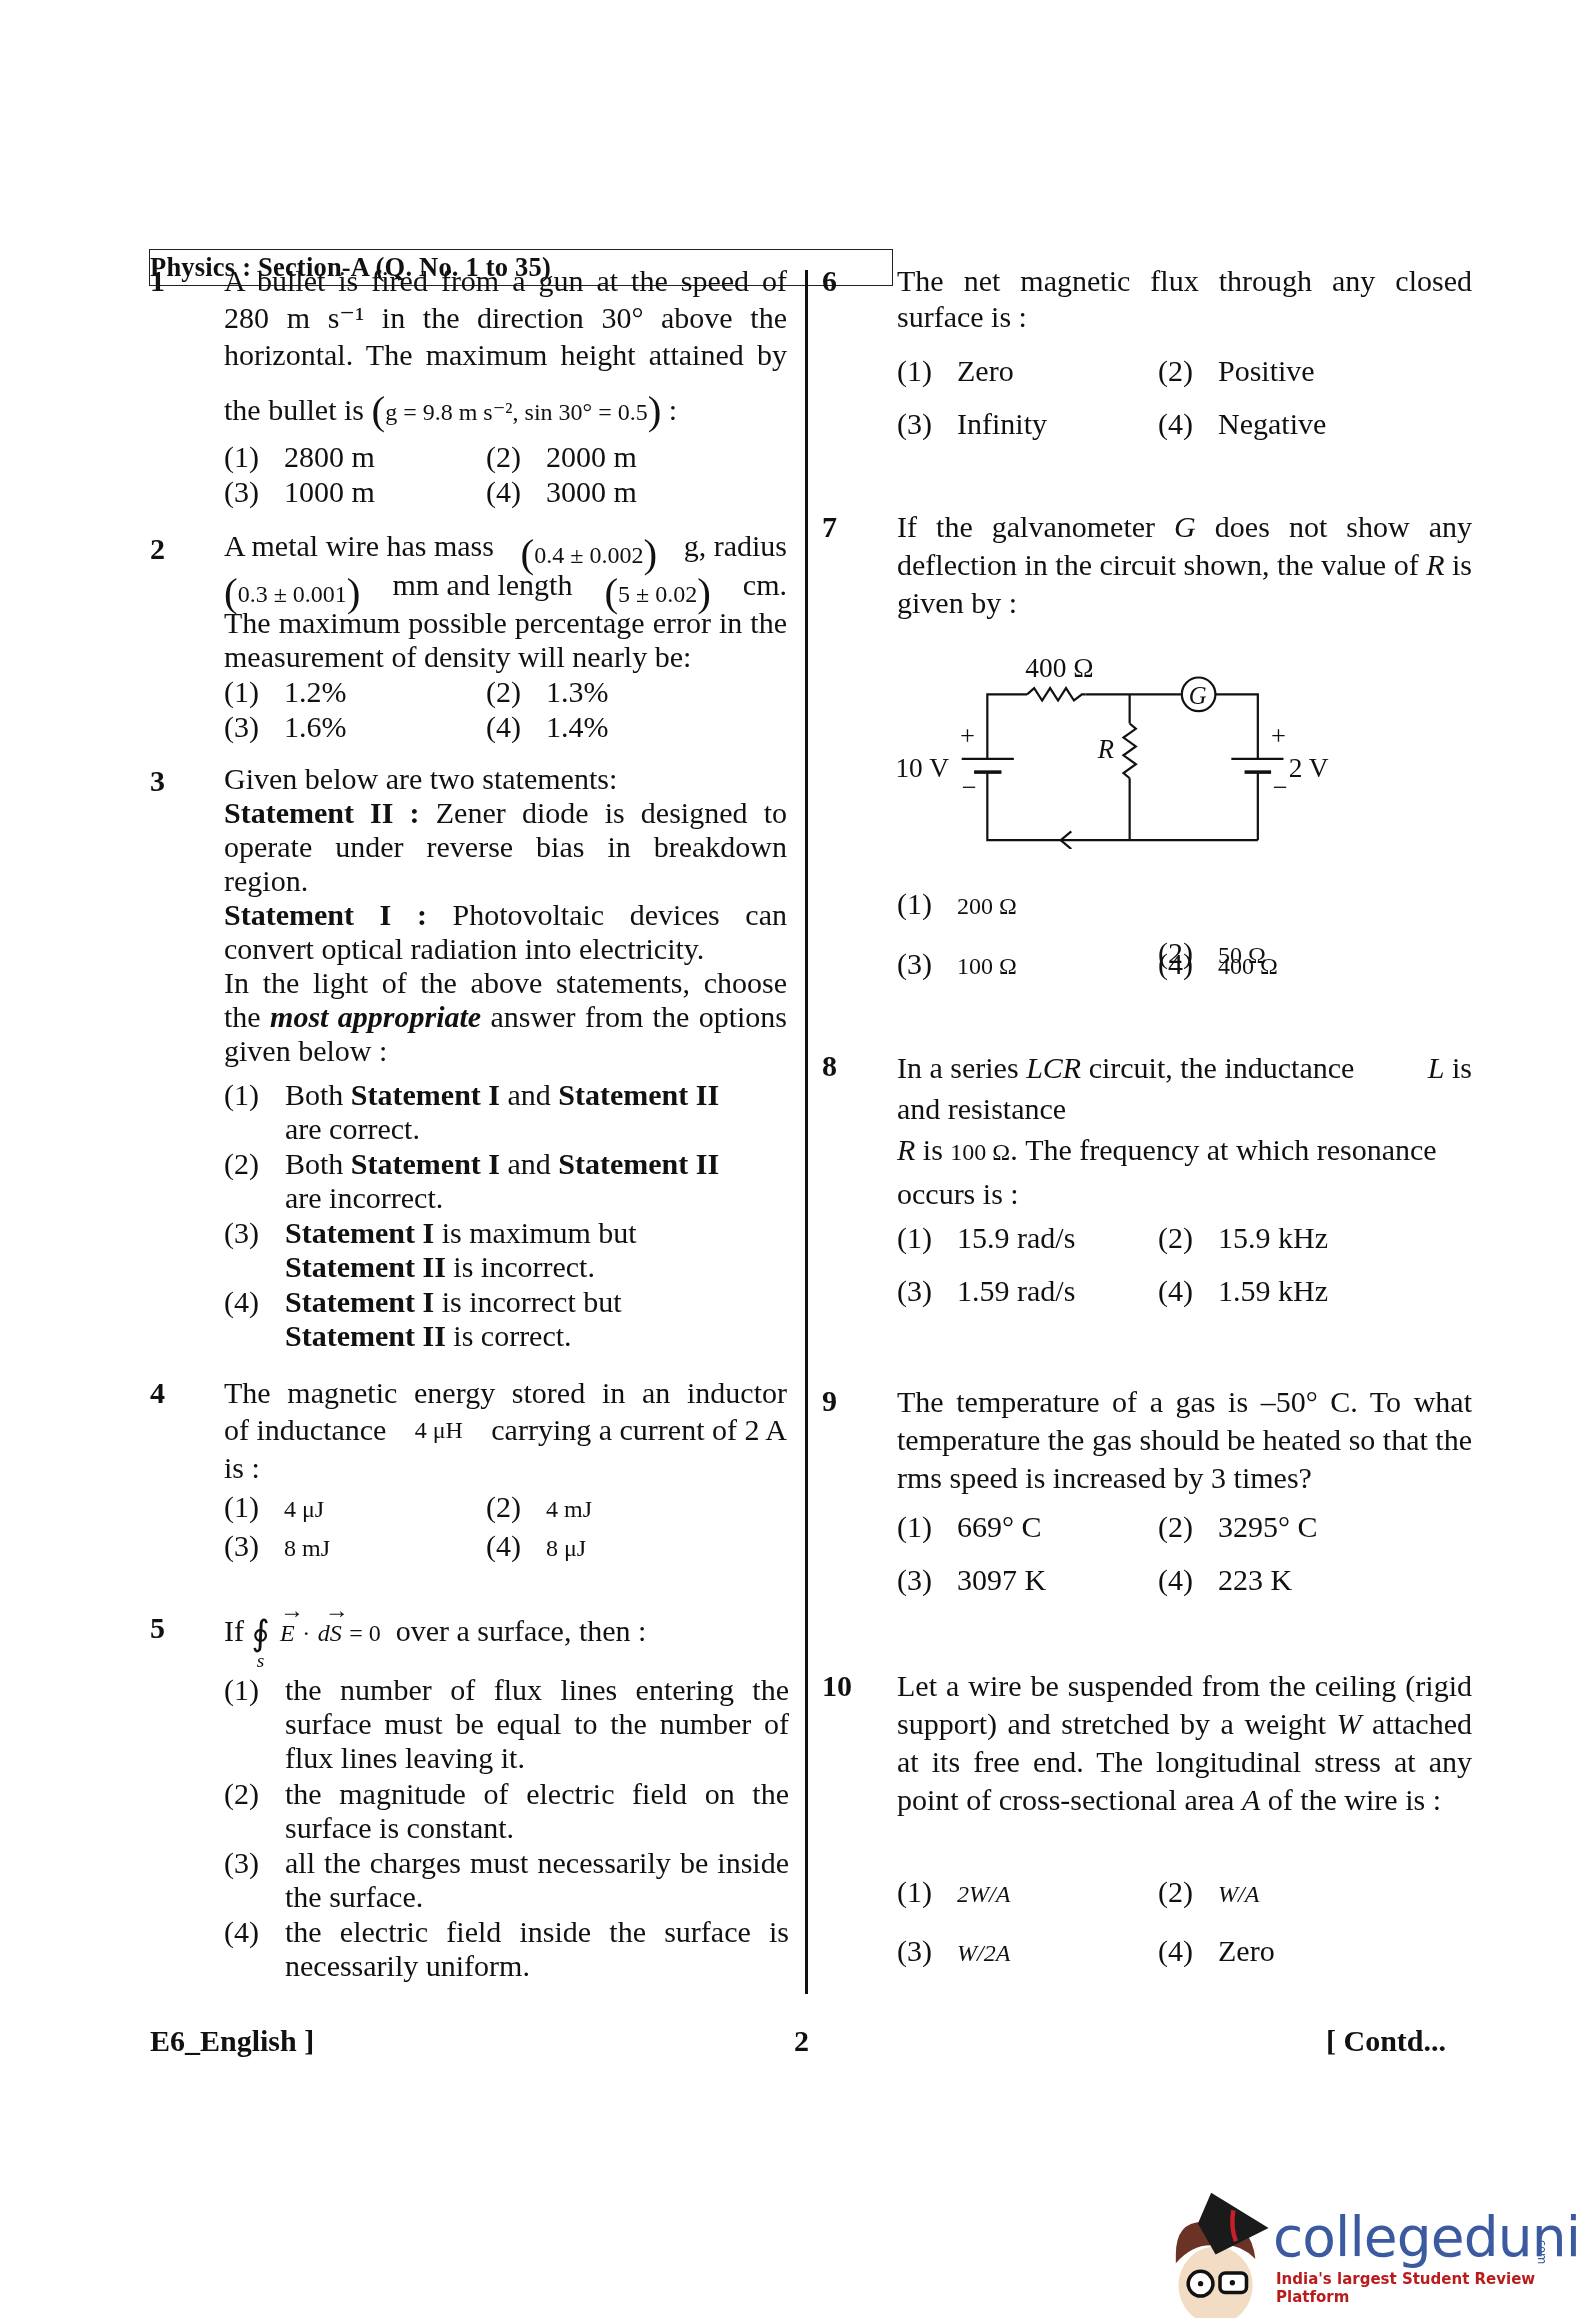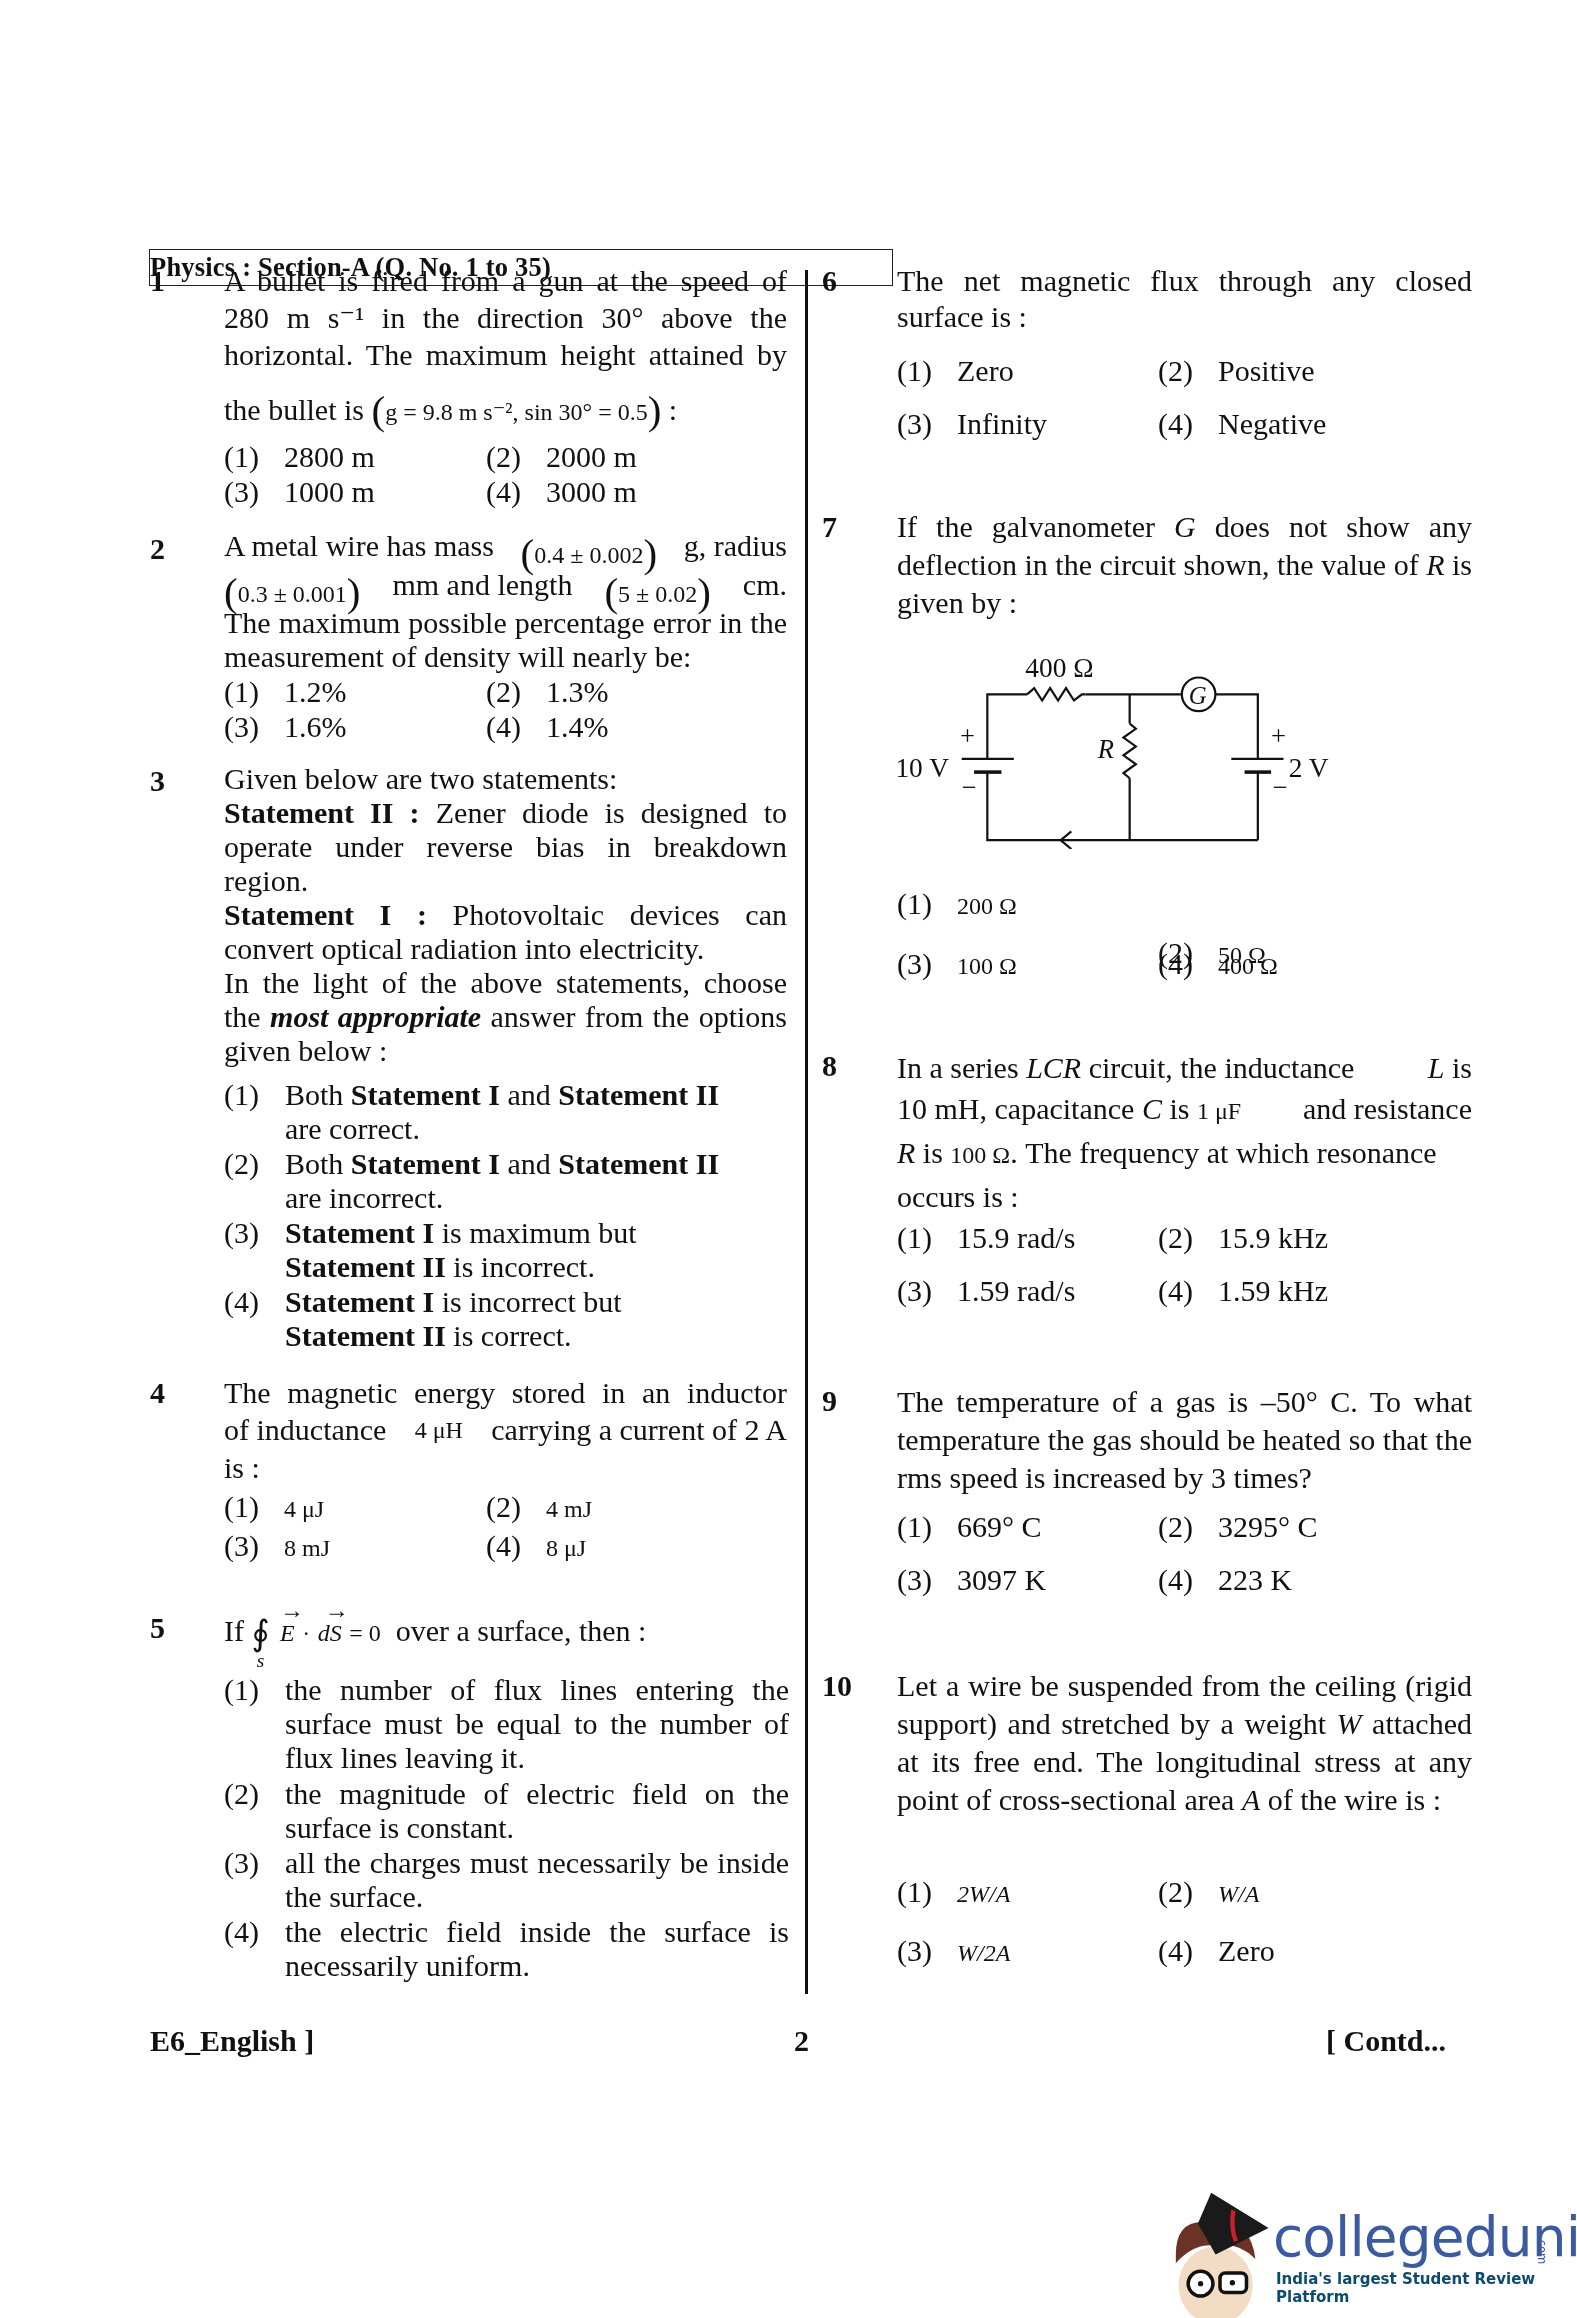--- a/index.html
+++ b/index.html
@@ -23,21 +23,21 @@
   .right .qtext { width: 575px; }
   .opt { position: absolute; font-size: 30px; white-space: nowrap; }
   .opt .n { display: inline-block; width: 60px; }
   .small { font-size: 24px; }
   .it { font-style: italic; }
   b { font-weight: bold; }
   .hang { position: absolute; font-size: 30px; line-height: 34px; width: 504px; text-align: justify; }
   .hang-n { position: absolute; font-size: 30px; }
   .footer { position: absolute; top: 2024px; font-size: 30px; font-weight: bold; }
   .logo-text { position: absolute; left: 1273px; top: 2205px; font-family: "DejaVu Sans", sans-serif; font-size: 55px; color: #3c5aa0; letter-spacing: -0.9px; }
-  .logo-tag { position: absolute; left: 1276px; top: 2270px; font-family: "DejaVu Sans", sans-serif; font-size: 15px; font-weight: bold; color: #0c4a6e; }
+  .logo-tag { position: absolute; left: 1276px; top: 2270px; font-family: "DejaVu Sans", sans-serif; font-size: 15px; font-weight: bold; color: #b91c1c; }
   .logo-com { position: absolute; left: 1549px; top: 2236px; font-family: "DejaVu Sans", sans-serif; font-size: 11.5px; color: #3c5aa0; transform: rotate(90deg); transform-origin: left top; }
   .paren { font-size: 41px; vertical-align: -4.4px; font-weight: normal; }
 </style>
 </head>
 <body>
 
 <div class="section-box">Physics : Section-A (Q. No. 1 to 35)</div>
 <div class="divider"></div>
 
 <div class="left">
@@ -178,21 +178,20 @@
   <div class="opt" style="left:897px; top:947px;"><span class="n">(3)</span><span class="small">100 Ω</span></div>
   <div class="opt" style="left:1158px; top:947px;"><span class="n">(4)</span><span class="small">400 Ω</span></div>
 
   <div class="qnum" style="left:822px; top:1049px;">8</div>
   <div class="abs" style="left:897px; top:1047px; width:575px; font-size:30px; line-height:41px; white-space:nowrap;">
     <div style="display:flex; justify-content:space-between;">
         <span><span>In a series</span> <span class="it">LCR</span> <span>circuit, the inductance</span></span>
         <span><span class="it">L</span> <span>is</span></span>
       </div>
     <div style="display:flex; justify-content:space-between;">
-        <span><span>10 mH, capacitance</span> <span class="it">C</span> <span>is</span> <span class="small">1 μF</span></span>
         <span>and resistance</span>
       </div>
     <div><span class="it">R</span> <span>is</span> <span class="small">100 Ω</span><span>. The frequency at which resonance</span></div>
     <div>occurs is :</div>
   </div>
   <div class="opt" style="left:897px; top:1221px;"><span class="n">(1)</span><span>15.9 rad/s</span></div>
   <div class="opt" style="left:1158px; top:1221px;"><span class="n">(2)</span><span>15.9 kHz</span></div>
   <div class="opt" style="left:897px; top:1274px;"><span class="n">(3)</span><span>1.59 rad/s</span></div>
   <div class="opt" style="left:1158px; top:1274px;"><span class="n">(4)</span><span>1.59 kHz</span></div>
 

